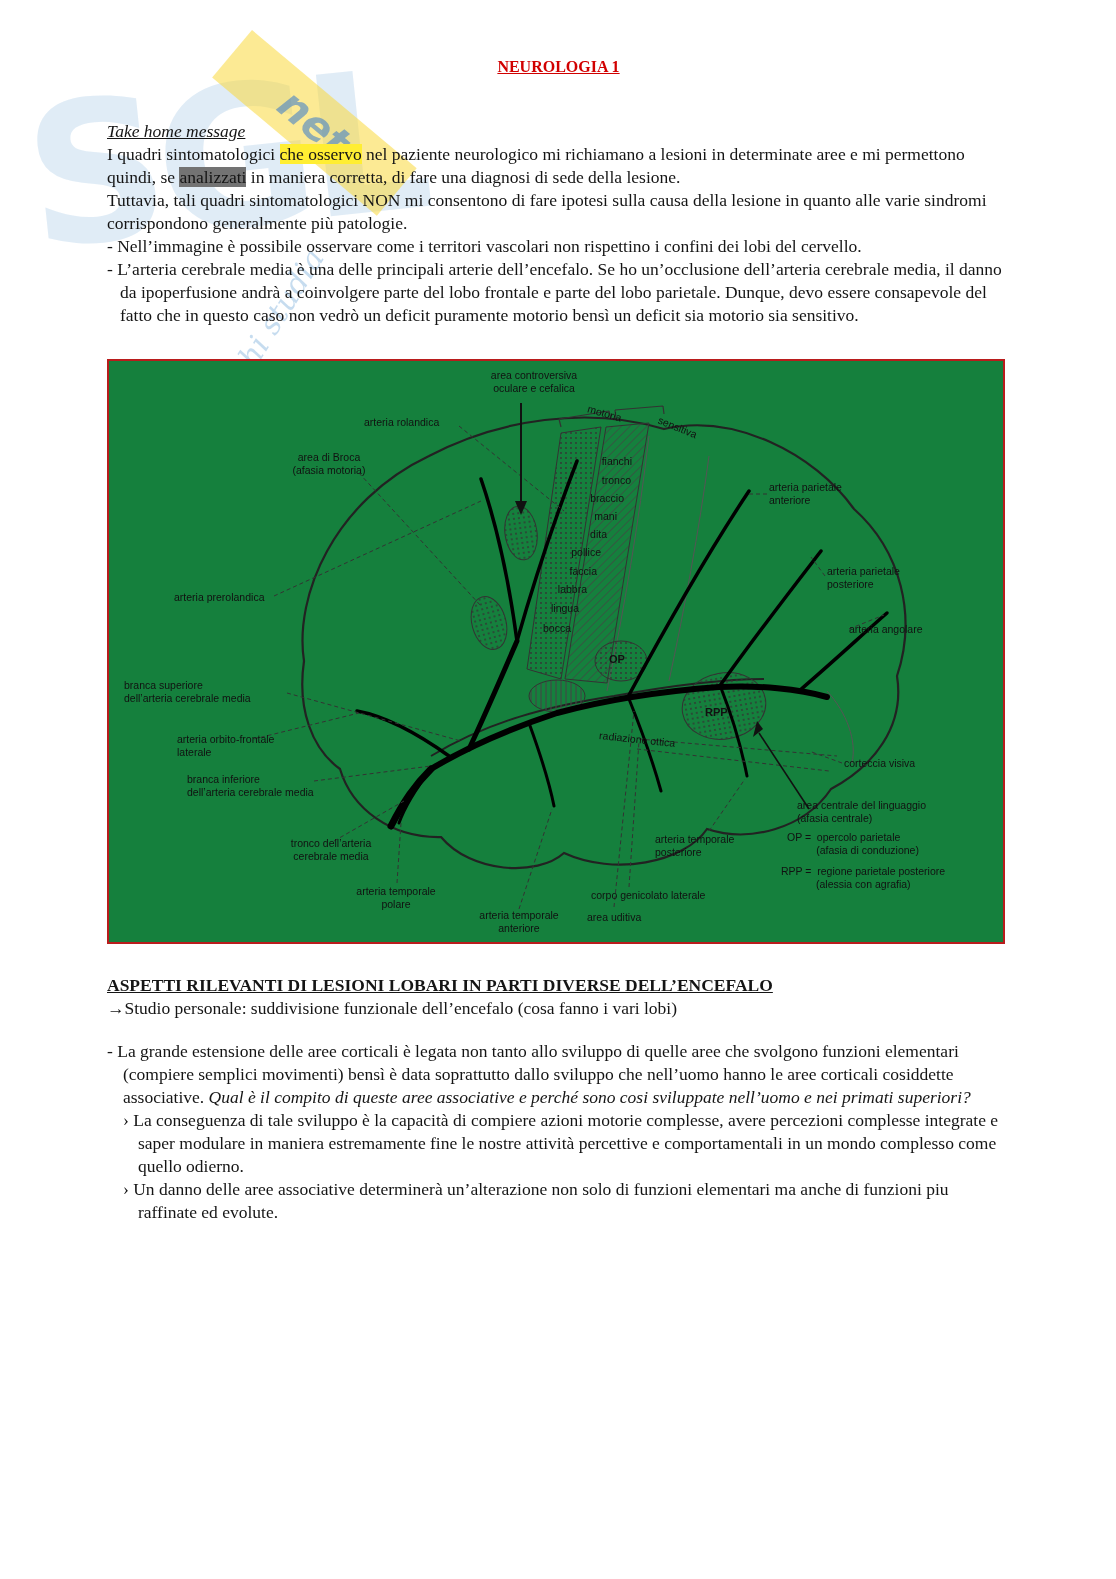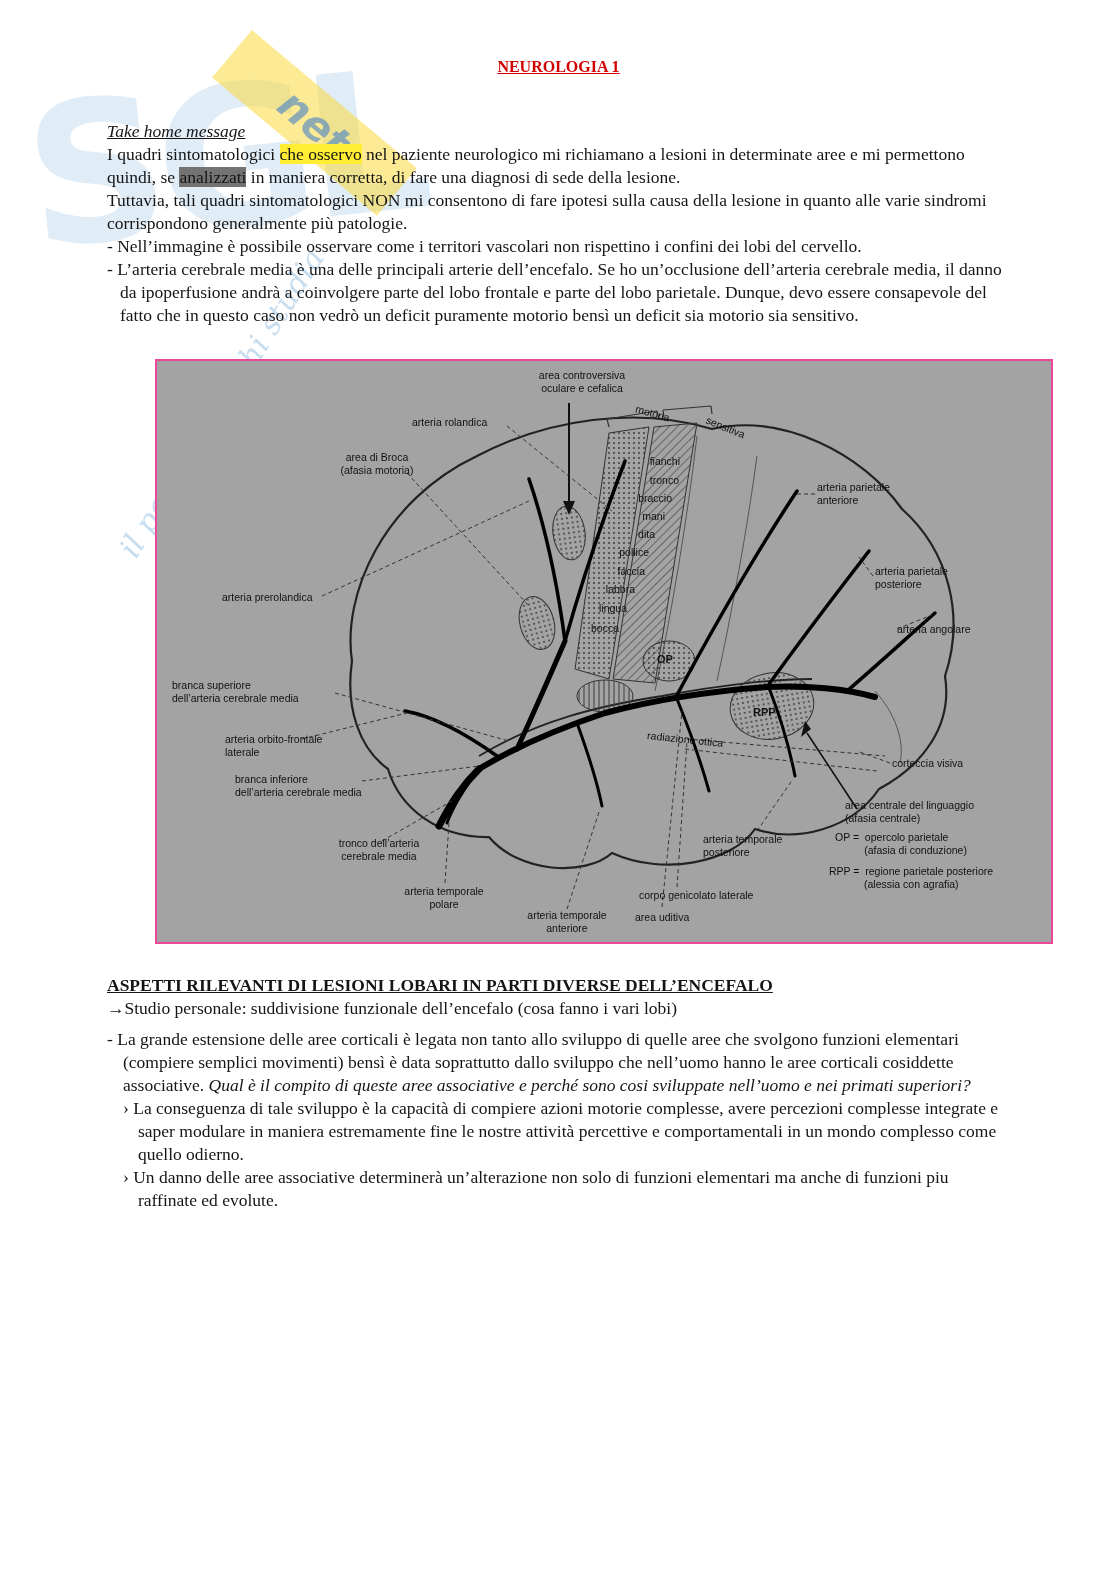--- a/index.html
+++ b/index.html
@@ -42,28 +42,28 @@
   h1.title {
     text-align:center; color:#d10000; font-size:16px; font-weight:bold;
     text-decoration:underline; margin-bottom:44px;
   }
   .thm-heading { font-style:italic; text-decoration:underline; }
   .section-heading { margin-top:26px; }
   .hang { padding-left:13px; text-indent:-13px; }
   .hl-y { background:#ffee33; }
   .hl-g { background:#737373; }
   .aspetti-heading { font-weight:bold; text-decoration:underline; margin-top:30px; }
-  .bullet1 { margin-top:8px; padding-left:16px; text-indent:-16px; }
+  .bullet1 { margin-top:20px; padding-left:16px; text-indent:-16px; }
   .subbullet { margin-left:16px; padding-left:15px; text-indent:-15px; }
   .it { font-style:italic; }
   
   .figure {
     position:relative; margin-top:32px;
     width:898px; height:585px;
-    border:2px solid #ec4899; background:#a3a3a3;margin-left:48px;
+    border:2px solid #b91c1c; background:#15803d;
   }
   .figure svg { position:absolute; inset:0; }
   .dl {
     position:absolute;
     font: 10.5px/1.25 "Liberation Sans", sans-serif;
     color:#111; white-space:pre-wrap;
   }
   .dl.c { text-align:center; }
   .dl.r { text-align:right; }
   .dl.b { font-weight:bold; font-size:11px; }

